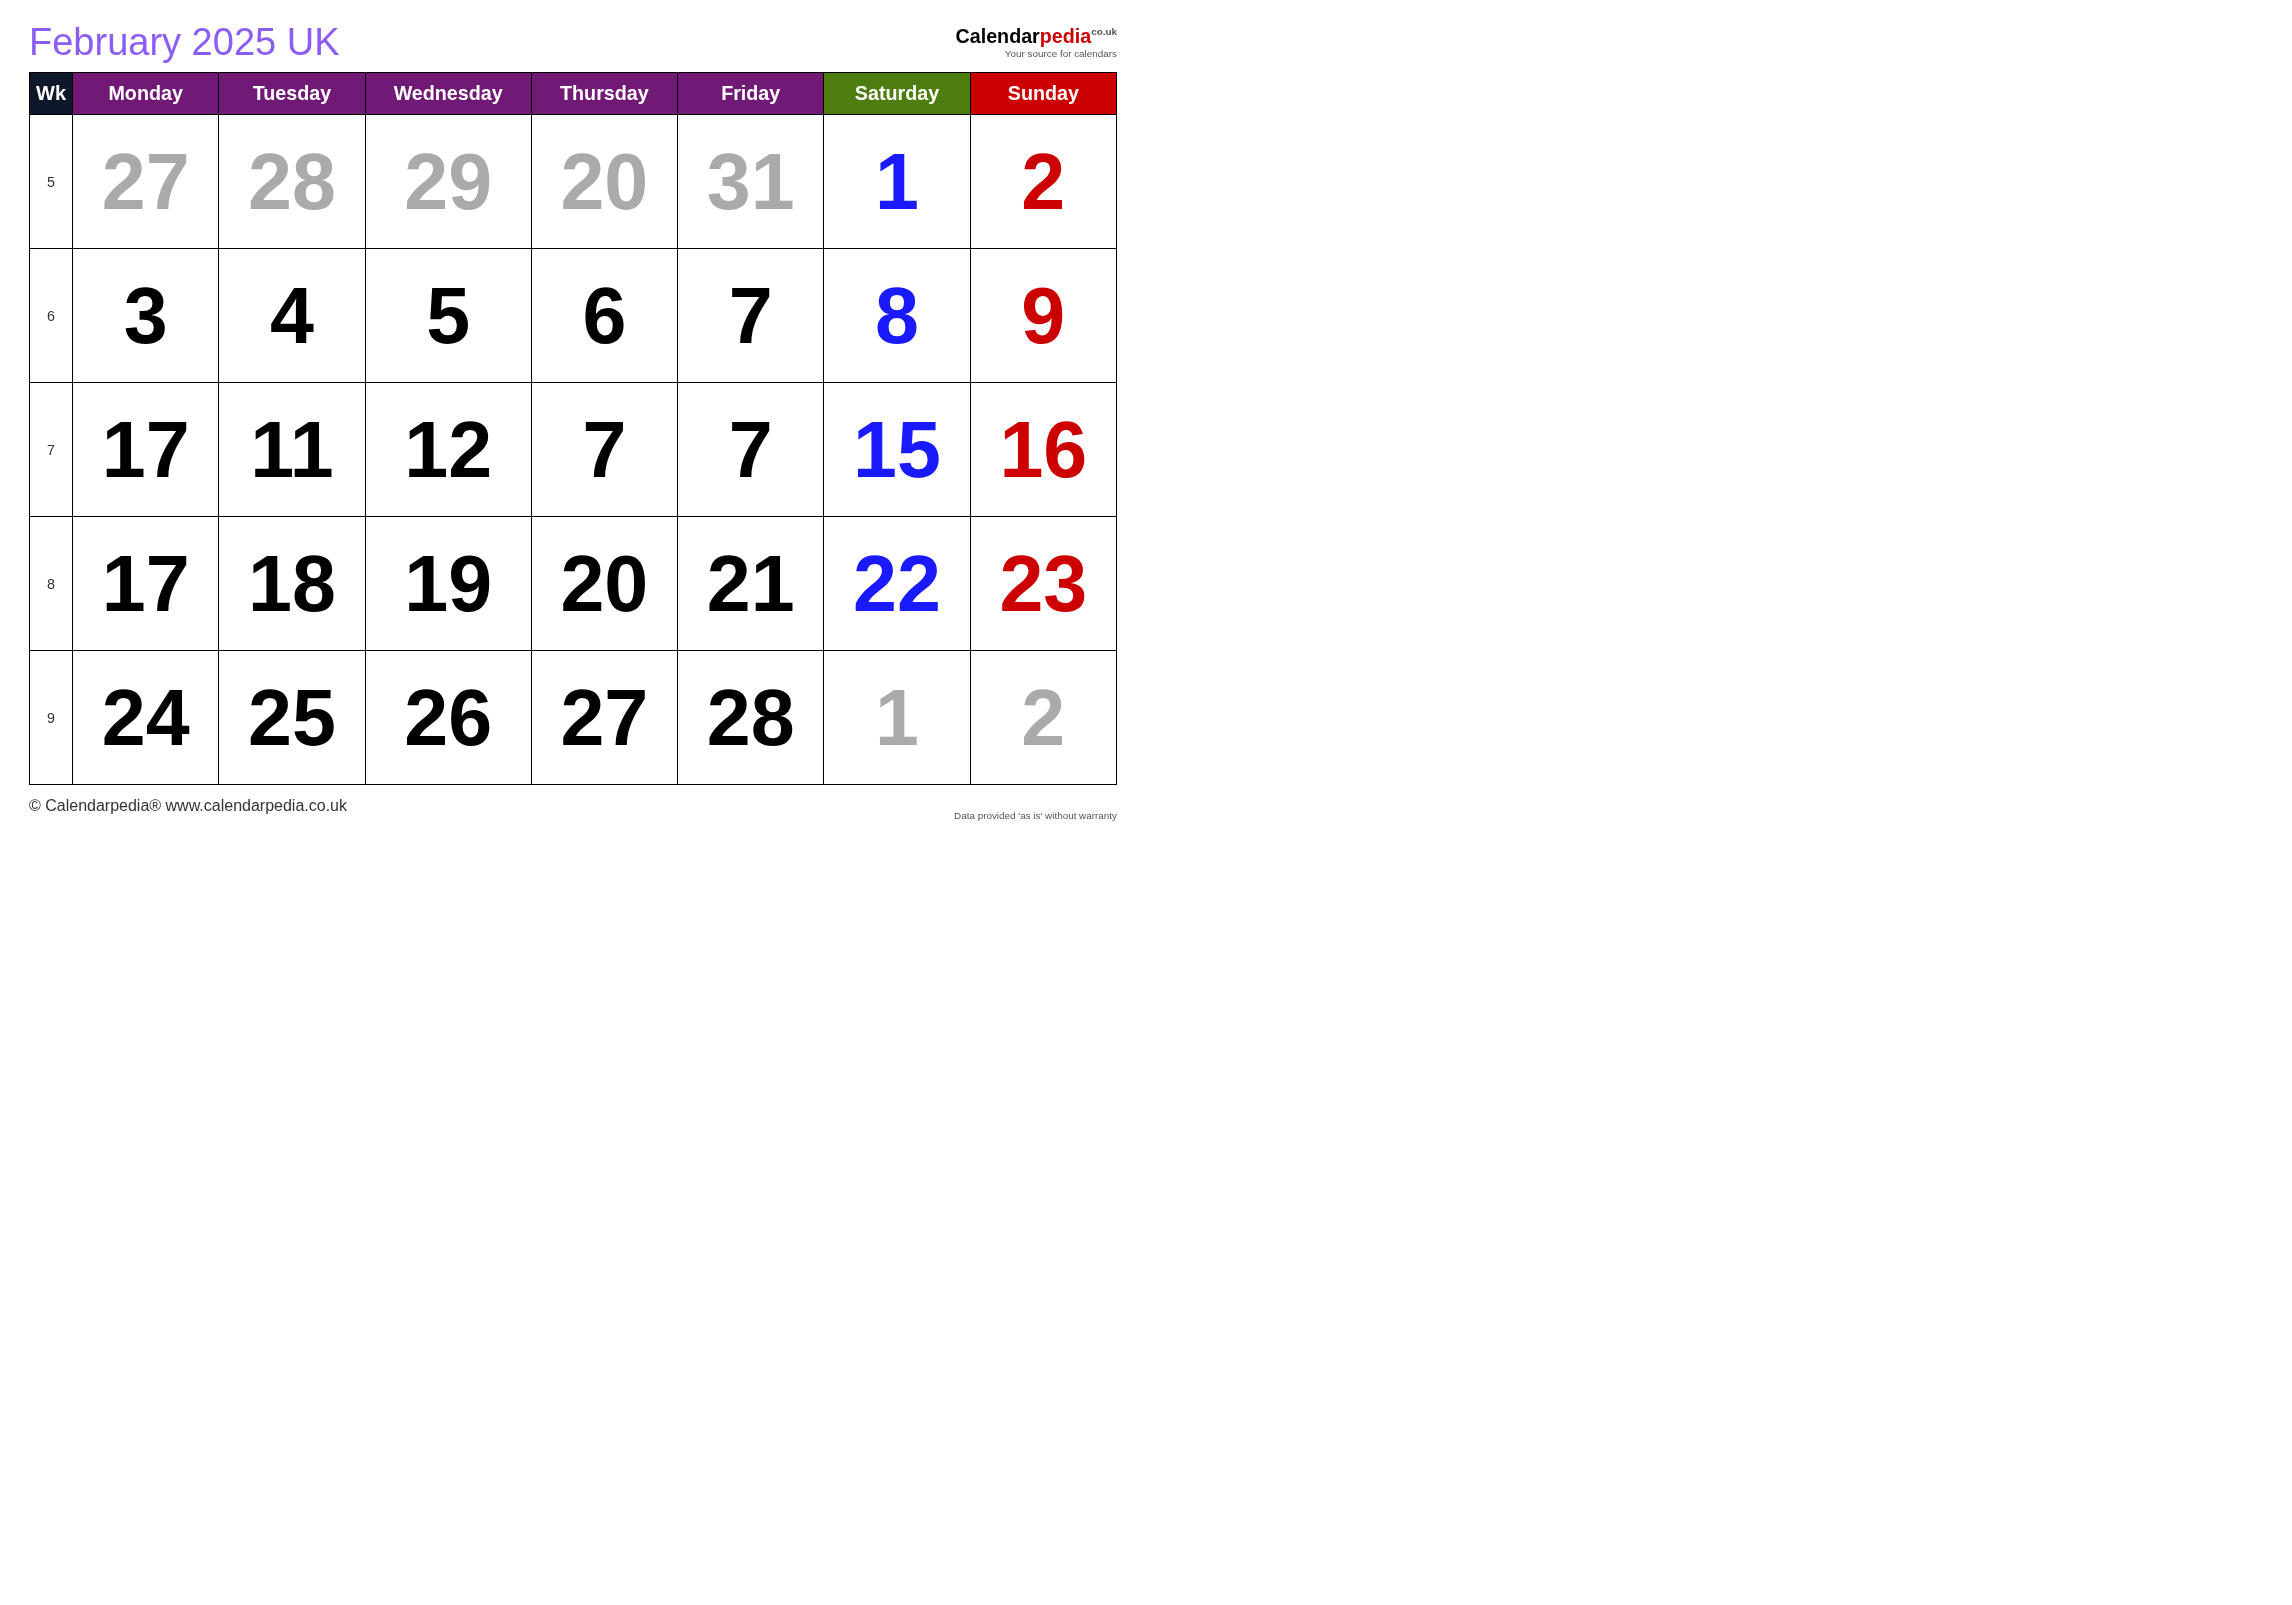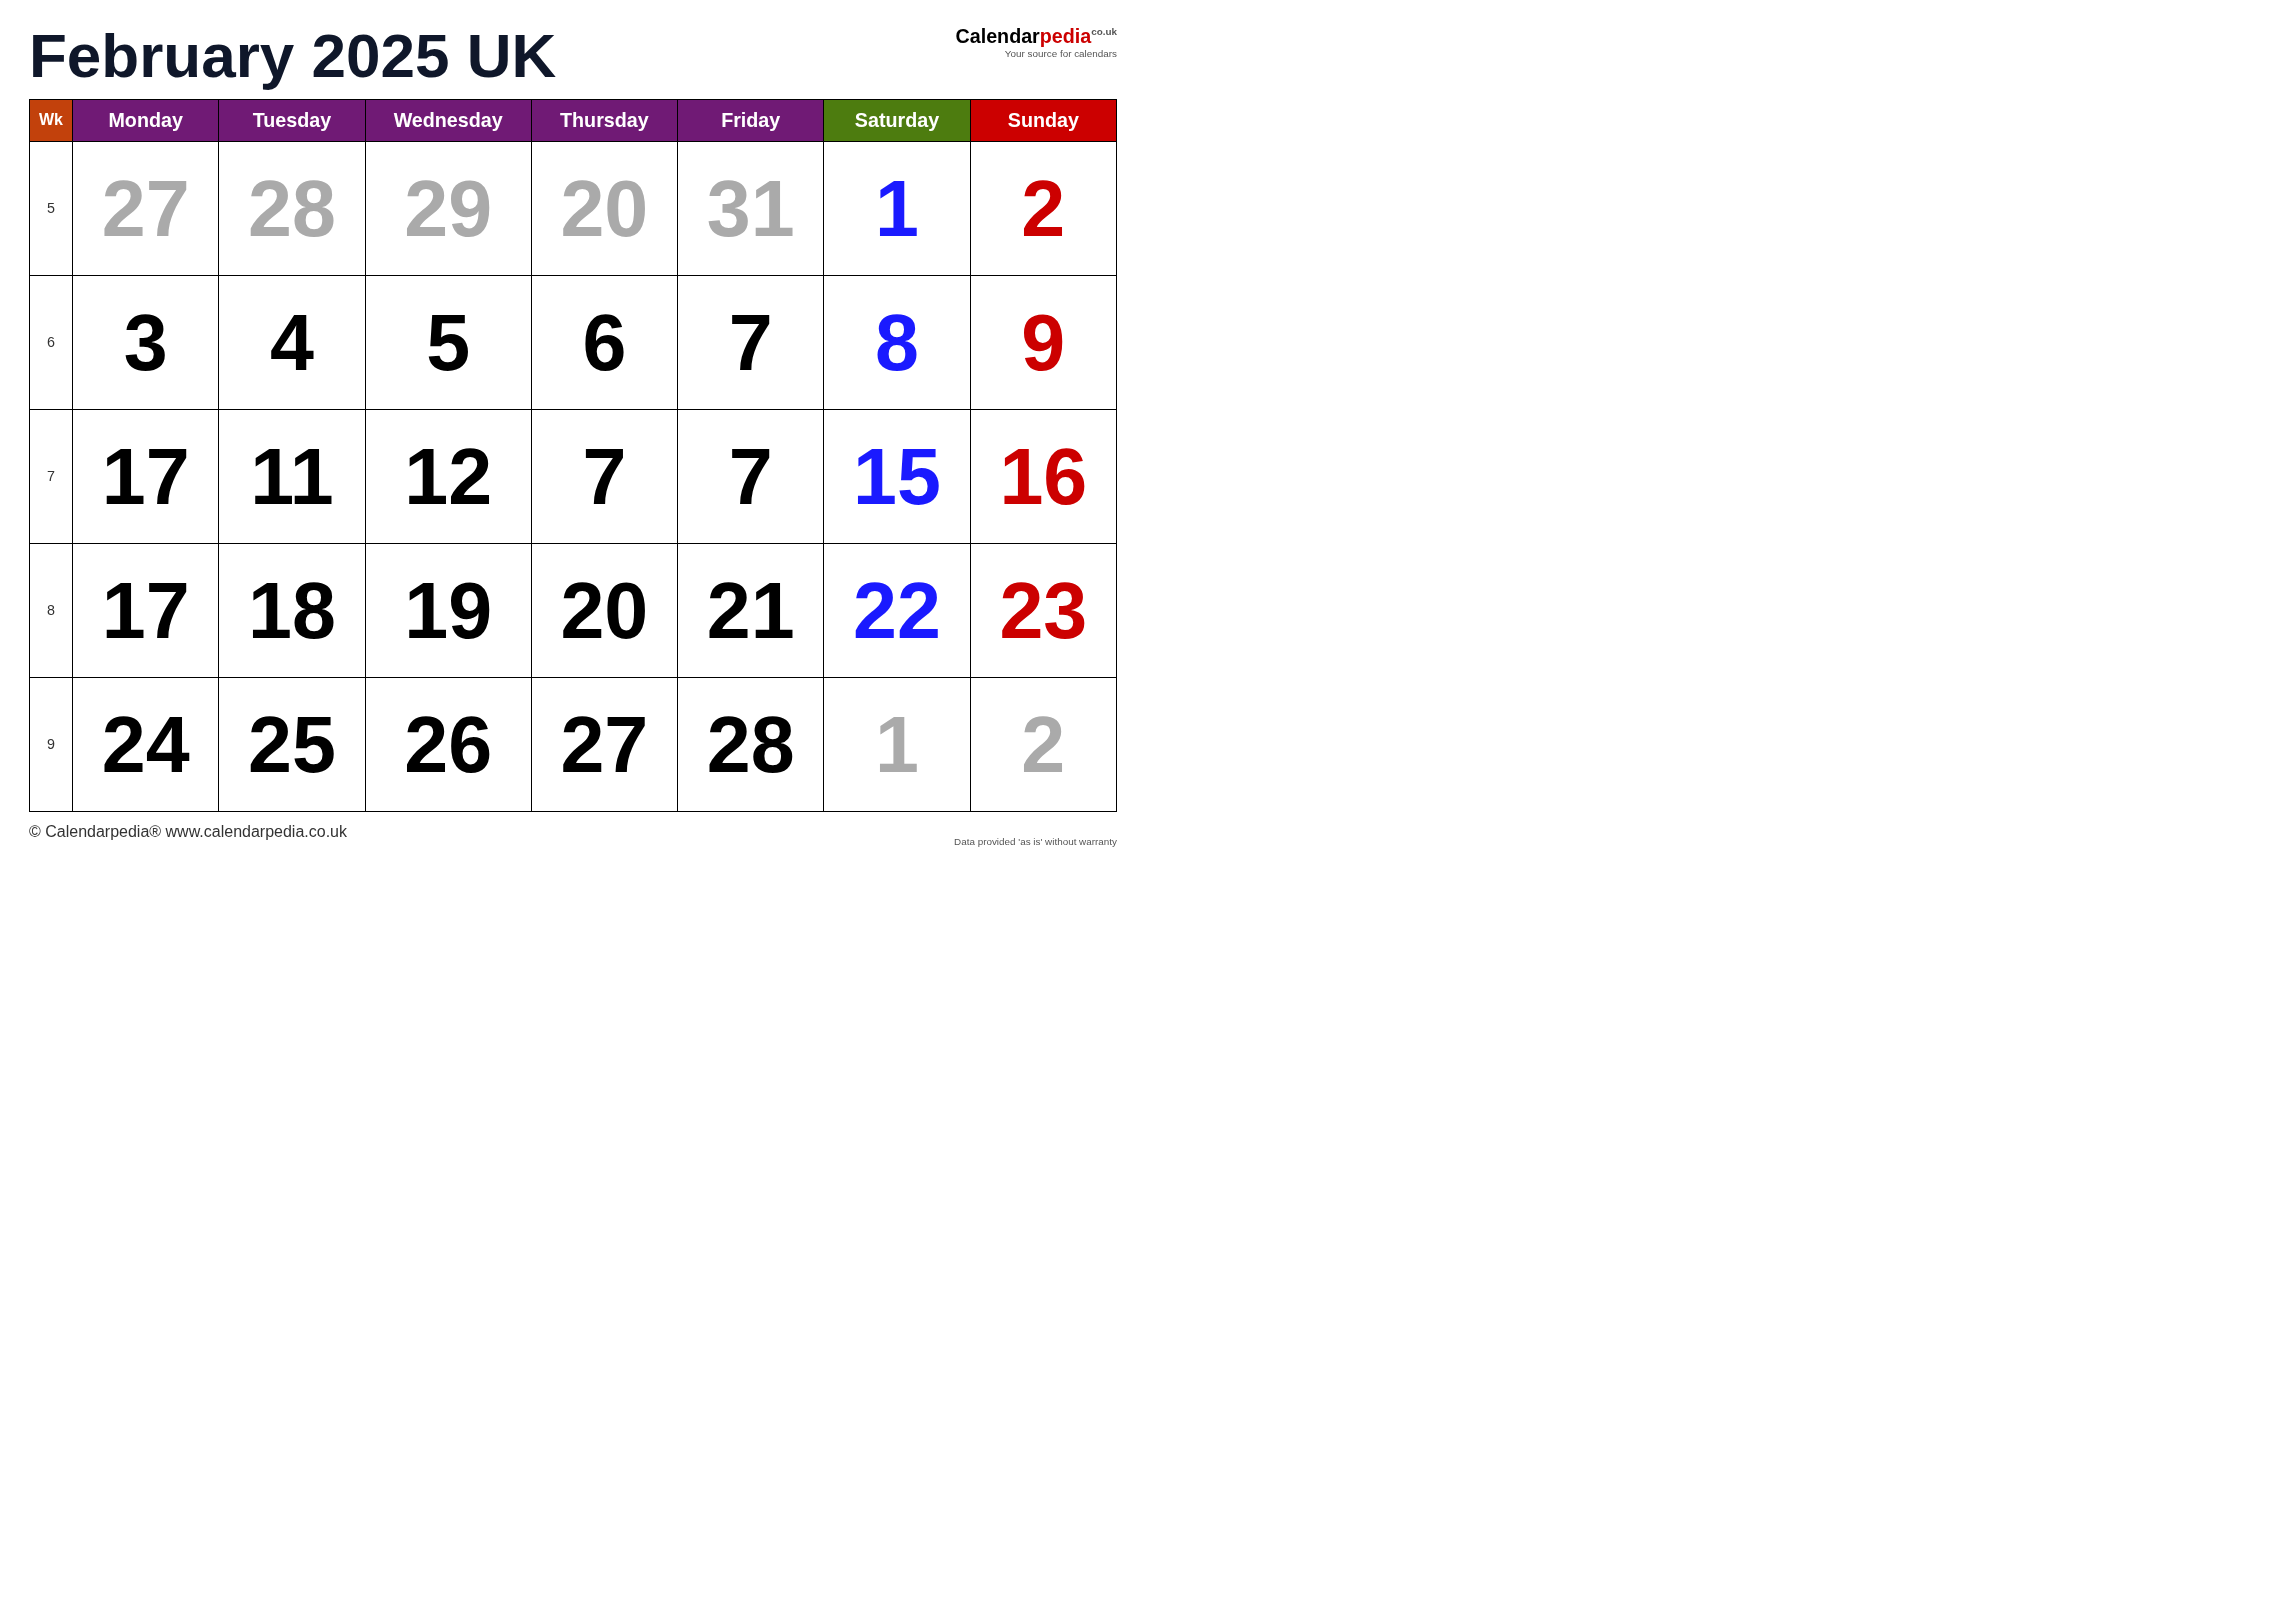--- a/index.html
+++ b/index.html
@@ -13,23 +13,23 @@
     }
 
     .page-header {
       display: flex;
       justify-content: space-between;
       align-items: flex-start;
       margin-bottom: 9px;
     }
 
     .page-title {
-      font-size: 62px;
-      font-weight: 700;
-      color: #0f172a;
+      font-size: 38px;
+      font-weight: 400;
+      color: #8b5cf6;
       line-height: 1.1;
     }
 
     .logo-area {
       text-align: right;
       font-size: 11.6px;
       color: #333;
       margin-top: 3.6px;
     }
 
@@ -69,23 +69,23 @@
     .header-row th {
       background: #701a75;
       color: #fff;
       text-align: center;
       font-size: 19.7px;
       font-weight: bold;
       padding: 9px 3.6px;
     }
 
     .header-row th.wk-header {
-      background: #c2410c;
+      background: #0f172a;
       color: #fff;
-      font-size: 16px;
+      font-size: 20px;
       width: 43px;
     }
 
     .header-row th.sat-header {
       background: #4d7c0f;
       color: #fff;
     }
 
     .header-row th.sun-header {
       background: #cc0000;

